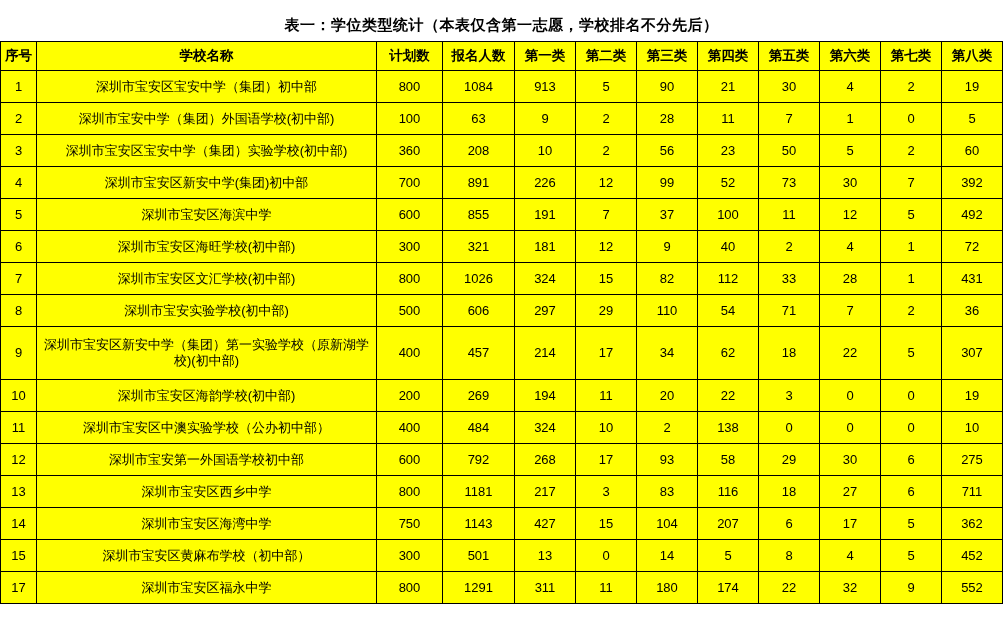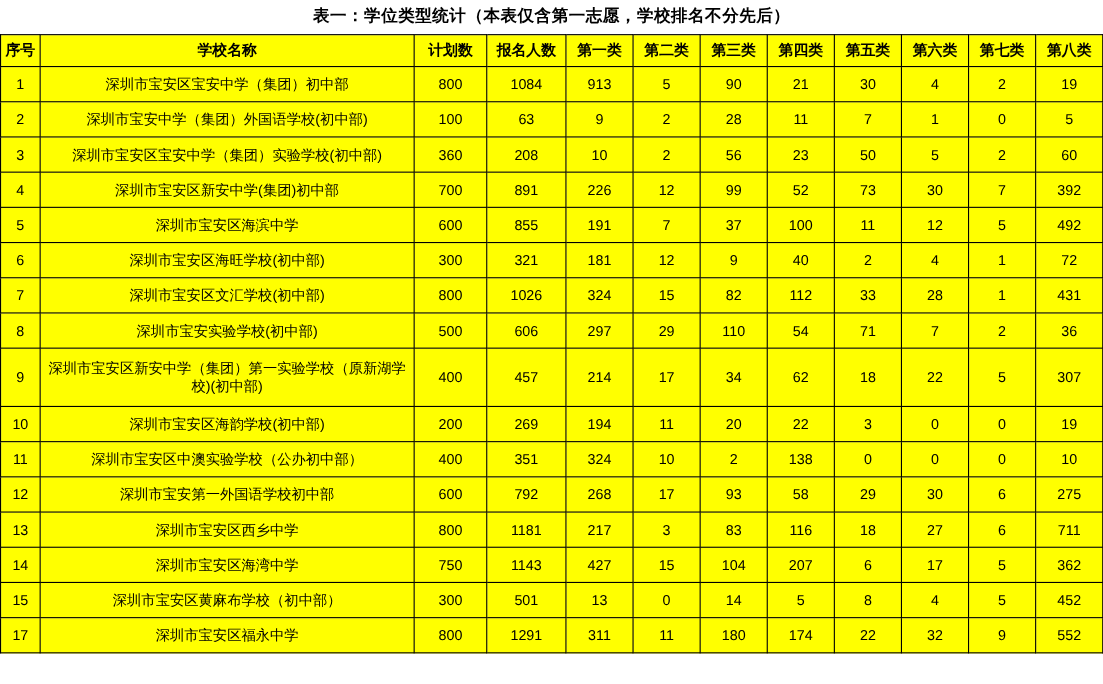--- a/index.html
+++ b/index.html
@@ -18,21 +18,21 @@
     width: 1003px;
     height: 622px;
     position: relative;
     box-sizing: border-box;
   }
   .title {
     text-align: center;
     font-size: 15px;
     font-weight: bold;
     letter-spacing: 0.5px;
-    padding: 6px 0 7px 0;
+    padding: 16px 0 7px 0;
     line-height: 18px;
   }
   table.stats {
     border-collapse: collapse;
     width: 1003px;
     table-layout: fixed;
   }
   table.stats th, table.stats td {
     border: 1px solid #000000;
     font-size: 13px;
@@ -239,21 +239,21 @@
         <td>22</td>
         <td>3</td>
         <td>0</td>
         <td>0</td>
         <td>19</td>
       </tr>
       <tr>
         <td>11</td>
         <td class="school">深圳市宝安区中澳实验学校（公办初中部）</td>
         <td>400</td>
-        <td>351</td>
+        <td>484</td>
         <td>324</td>
         <td>10</td>
         <td>2</td>
         <td>138</td>
         <td>0</td>
         <td>0</td>
         <td>0</td>
         <td>10</td>
       </tr>
       <tr>

